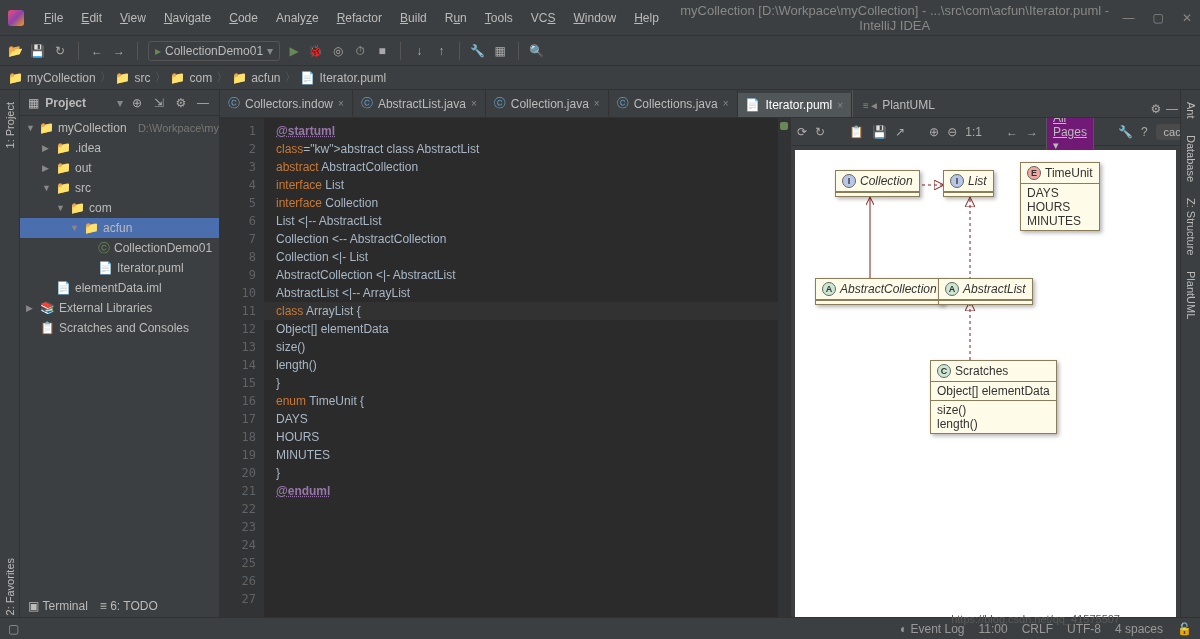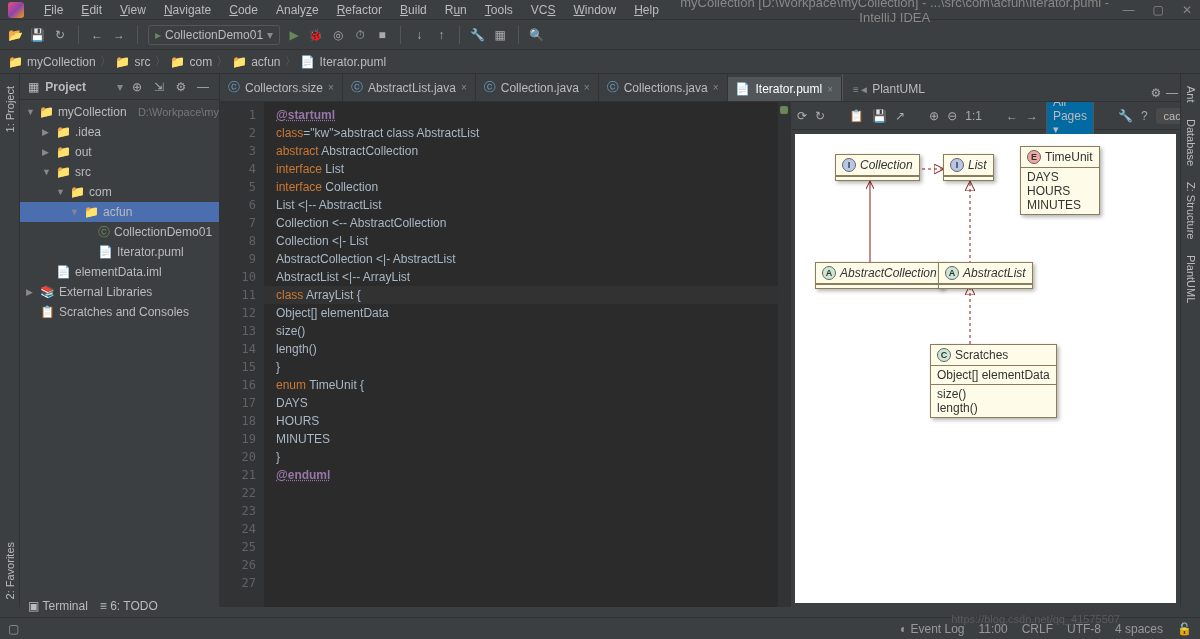--- a/index.html
+++ b/index.html
@@ -1,17 +1,17 @@
 <!DOCTYPE html>
 <html><head>
 <meta charset="utf-8">
 <style>
 * { margin: 0; padding: 0; box-sizing: border-box; font-family: "Segoe UI", sans-serif; font-size: 12px; }
 body { background: #3c3f41; color: #bbbbbb; width: 1200px; height: 639px; overflow: hidden; position: relative; }
-.titlebar { height: 20px; background: #3c3f41; display: flex; align-items: center; padding: 0 8px; border-bottom: 1px solid #323232; }
+.titlebar { height: 36px; background: #3c3f41; display: flex; align-items: center; padding: 0 8px; border-bottom: 1px solid #323232; }
 .app-icon { width: 16px; height: 16px; background: linear-gradient(135deg,#e94e77,#8e44ad,#f39c12); border-radius: 3px; margin-right: 12px; }
 .menu-bar { display: flex; gap: 2px; }
 .menu-item { padding: 4px 8px; cursor: pointer; color: #bbbbbb; }
 .menu-item u { text-decoration: underline; }
 .title-text { flex: 1; text-align: center; color: #888; font-size: 13px; }
 .window-controls { display: flex; gap: 18px; }
 .window-controls span { color: #888; cursor: pointer; }
 .toolbar { height: 30px; background: #3c3f41; display: flex; align-items: center; padding: 0 8px; gap: 6px; border-bottom: 1px solid #323232; }
 .tb-icon { width: 16px; height: 16px; display: flex; align-items: center; justify-content: center; color: #aaa; cursor: pointer; }
 .tb-sep { width: 1px; height: 18px; background: #555; margin: 0 4px; }
@@ -43,21 +43,21 @@
 .plantuml-tab { padding: 5px 10px; color: #bbb; }
 .editor-body { flex: 1; display: flex; overflow: hidden; }
 .gutter { width: 44px; background: #313335; text-align: right; padding: 4px 8px 0 0; color: #606366; font-family: Consolas, monospace; font-size: 12px; line-height: 18px; }
 .code { flex: 1; background: #2b2b2b; padding: 4px 0 0 12px; font-family: Consolas, monospace; font-size: 13px; line-height: 18px; color: #a9b7c6; white-space: pre; position: relative; }
 .code .kw { color: #cc7832; } .code .tag { color: #9876aa; text-decoration: underline dotted; font-weight: bold; } .code .hl-line { background: #323232; position: absolute; left: 0; right: 0; height: 18px; }
 .err-strip { width: 12px; background: #313335; position: relative; }
 .err-mark { position: absolute; top: 4px; left: 2px; width: 8px; height: 8px; background: #6a8759; border-radius: 2px; }
 .preview-panel { width: 390px; background: #3c3f41; border-left: 1px solid #323232; display: flex; flex-direction: column; }
 .preview-toolbar { height: 28px; display: flex; align-items: center; padding: 0 6px; gap: 8px; border-bottom: 1px solid #323232; }
 .pv-btn { color: #aaa; cursor: pointer; font-size: 12px; }
-.pv-select { border: 1px solid #555; background: #0369a1; color: #bbb; padding: 1px 6px; border-radius: 3px; font-size: 11px; }
+.pv-select { border: 1px solid #555; background: #701a75; color: #bbb; padding: 1px 6px; border-radius: 3px; font-size: 11px; text-decoration: underline; }
 .cached { background: #4a4a4a; border-radius: 4px; padding: 2px 8px; font-size: 11px; }
 .preview-canvas { flex: 1; background: #fff; margin: 4px; position: relative; overflow: auto; }
 .uml-box { position: absolute; background: #fefce8; border: 1px solid #8b7d5a; box-shadow: 2px 2px 4px rgba(0,0,0,0.3); }
 .uml-head { display: flex; align-items: center; gap: 4px; padding: 3px 6px; border-bottom: 1px solid #8b7d5a; font-size: 11px; color: #333; }
 .uml-body { padding: 2px 6px; font-size: 10px; color: #333; line-height: 14px; }
 .uml-circle { width: 14px; height: 14px; border-radius: 50%; display: flex; align-items: center; justify-content: center; font-size: 9px; font-weight: bold; border: 1px solid #666; }
 .circ-i { background: #b8c6e8; color: #333; }
 .circ-a { background: #cce8d4; color: #333; }
 .circ-c { background: #cce8d4; color: #333; }
 .circ-e { background: #f0a8a0; color: #333; }
@@ -209,21 +209,21 @@
           <span style="color:#6897bb">📋</span>
           <span class="tree-label">Scratches and Consoles</span>
         </div>
     </div>
   </div>
 
   <div class="editor-area">
     <div class="editor-tabs">
       <div class="editor-tab">
           <span style="color:#6897bb">ⓒ</span>
-          <span>Collectors.size</span>
+          <span>Collectors.indow</span>
           <span class="tab-close">×</span>
         </div>
       <div class="editor-tab">
           <span style="color:#6897bb">ⓒ</span>
           <span>AbstractList.java</span>
           <span class="tab-close">×</span>
         </div>
       <div class="editor-tab">
           <span style="color:#6897bb">ⓒ</span>
           <span>Collection.java</span>

